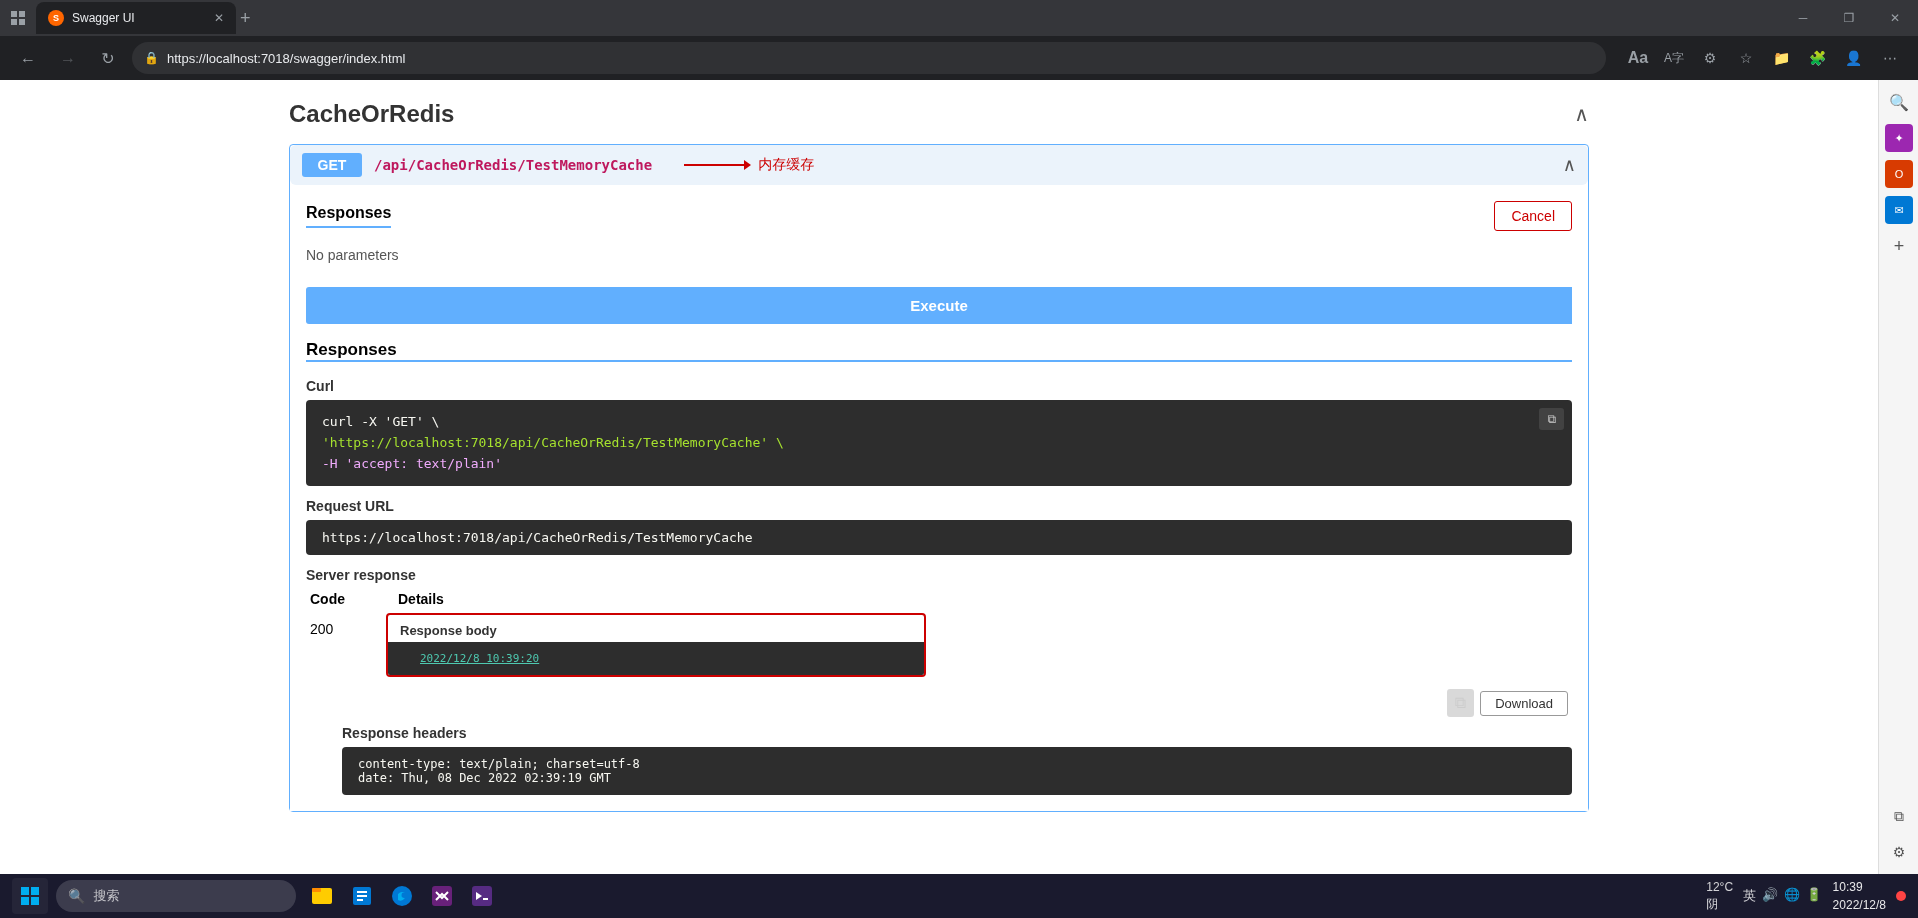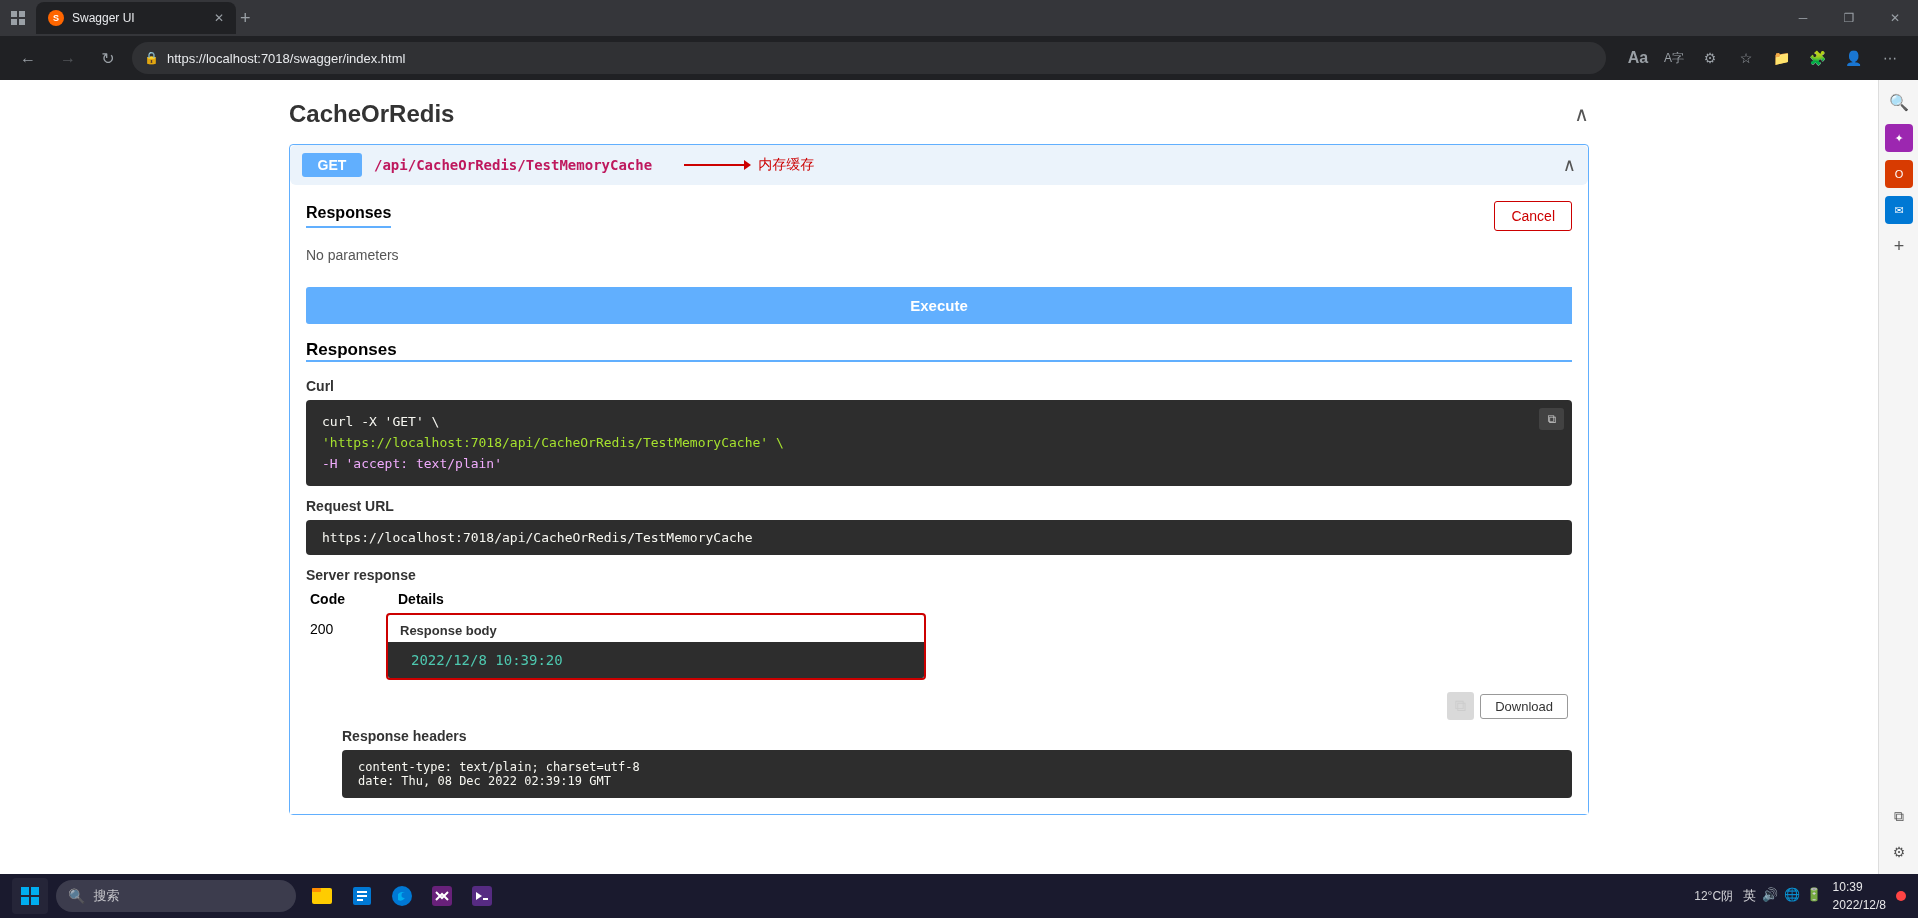--- a/index.html
+++ b/index.html
@@ -58,21 +58,21 @@
     .curl-section { margin-bottom: 12px; }
     .section-label { font-size: 14px; font-weight: bold; color: #333; margin-bottom: 6px; }
     .code-block { background: #2d2d2d; border-radius: 4px; padding: 12px 16px; color: #f8f8f2; font-family: monospace; font-size: 13px; position: relative; line-height: 1.6; }
     .copy-btn { position: absolute; right: 8px; top: 8px; background: rgba(255,255,255,0.1); border: none; color: #ccc; padding: 4px 8px; border-radius: 3px; cursor: pointer; font-size: 12px; }
 
     .request-url-block { background: #2d2d2d; border-radius: 4px; padding: 10px 16px; color: #f8f8f2; font-family: monospace; font-size: 13px; margin-bottom: 12px; }
 
     .server-response-title { font-size: 14px; font-weight: bold; color: #333; margin-bottom: 8px; }
     .response-200-box { border: 2px solid #cc0000; border-radius: 4px; padding: 0; overflow: hidden; display: inline-block; min-width: 540px; }
     .response-body-label { font-size: 13px; font-weight: bold; color: #333; padding: 8px 12px 4px 12px; }
-    .response-body-code { background: #2d2d2d; padding: 10px 23px; font-family: monospace; font-size: 14px; color: #4ec9b0; }
+    .response-body-code { background: #2d2d2d; padding: 10px 32px; font-family: monospace; font-size: 11px; color: #4ec9b0; text-decoration: underline; }
     .download-btn { background: white; border: 1px solid #999; color: #333; padding: 4px 14px; font-size: 13px; cursor: pointer; border-radius: 3px; display: flex; align-items: center; gap: 6px; }
 
     .response-headers-section { margin-top: 8px; margin-left: 36px; }
     .response-headers-label { font-size: 14px; font-weight: bold; color: #333; margin-bottom: 6px; }
     .response-headers-code { background: #2d2d2d; border-radius: 4px; padding: 10px 16px; font-family: monospace; font-size: 12px; color: #f8f8f2; }
 
     
     .taskbar { height: 44px; background: #1a1a2e; display: flex; align-items: center; padding: 0 12px; gap: 8px; flex-shrink: 0; }
     .taskbar-btn { width: 36px; height: 36px; display: flex; align-items: center; justify-content: center; border-radius: 4px; cursor: pointer; color: white; font-size: 16px; }
     .search-box { background: rgba(255,255,255,0.15); border-radius: 20px; height: 32px; display: flex; align-items: center; padding: 0 12px; gap: 8px; min-width: 240px; cursor: pointer; }
@@ -289,21 +289,21 @@
     <div class="taskbar-app">
       <svg width="24" height="24" viewBox="0 0 24 24">
           <rect x="2" y="2" width="20" height="20" rx="3" fill="#562b82"></rect>
           <polygon points="6,8 12,12 6,16" fill="white"></polygon>
           <line x1="13" y1="15" x2="18" y2="15" stroke="white" stroke-width="2"></line>
         </svg>
     </div>
   </div>
 
   <div style="margin-left:auto; display:flex; align-items:center; gap:10px;">
-    <div style="display:flex; align-items:flex-start; color:rgba(255,255,255,0.8); font-size:12px; line-height:1.4;">
+    <div style="display:flex; flex-direction:column; align-items:flex-start; color:rgba(255,255,255,0.8); font-size:12px; line-height:1.4;">
       <span>12°C</span>
       <span>阴</span>
     </div>
     <div style="display:flex; gap:6px; color:rgba(255,255,255,0.8); font-size:13px;">
       <span>英</span>
       <span>🔊</span>
       <span>🌐</span>
       <span>🔋</span>
     </div>
     <div class="time-display" style="color:rgba(255,255,255,0.9); font-size:12px; line-height:1.5;">

